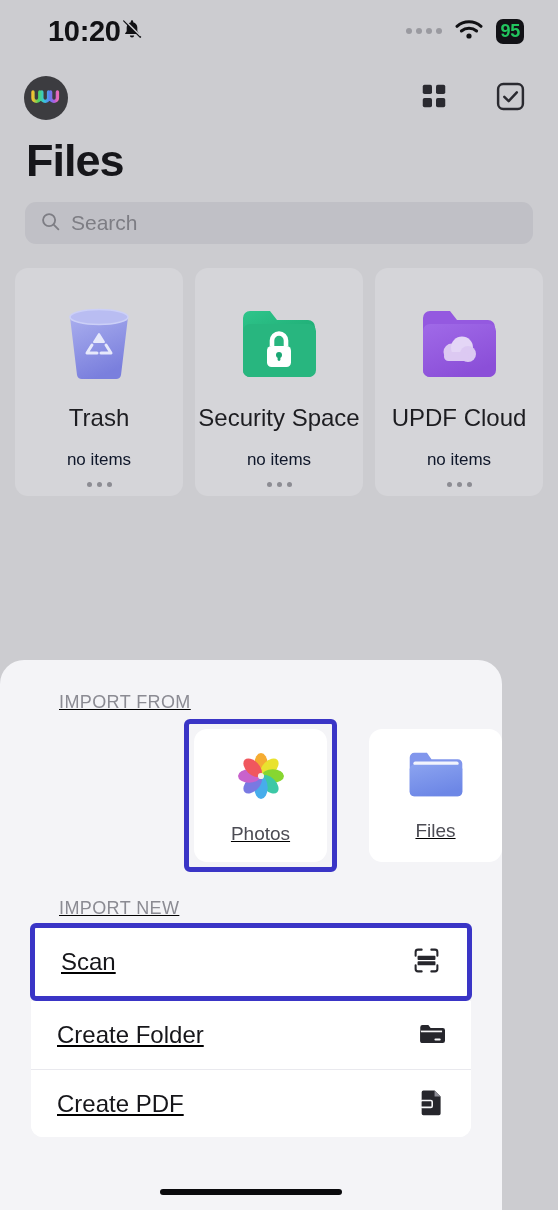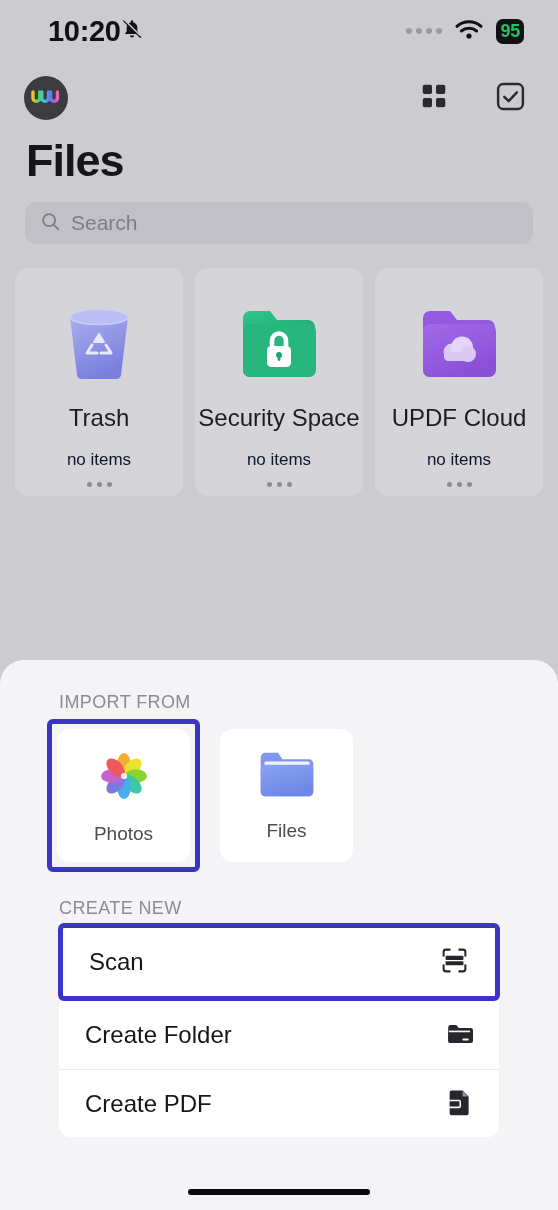--- a/index.html
+++ b/index.html
@@ -157,38 +157,40 @@
     width: 5px; height: 5px;
     border-radius: 50%;
     background: #8c8c93;
     display: block;
   }
 
   
   #bottom-sheet {
     position: absolute;
     left: 0; top: 660px;
-    width: 558px;
+    width: 502px;
     height: 550px;
     background: #f4f4f7;
     border-radius: 24px 24px 0 0;
+    text-decoration: underline;
   }
   .section-label {
     font-size: 18px;
     color: #8b8b93;
     letter-spacing: 0.4px;
     margin-left: 59px;
   }
   #import-label { padding-top: 32px; }
 
   #import-row {
     margin-top: 16px;
     padding-left: 57px;
     display: flex;
-    gap: 20px;
+    gap: 32px;
+    justify-content: flex-end;
   }
   .import-card {
     width: 133px;
     height: 133px;
     background: #ffffff;
     border-radius: 13px;
     display: flex;
     flex-direction: column;
     align-items: center;
     justify-content: center;
@@ -480,21 +482,21 @@
           <rect x="7" y="13.5" width="50" height="4.5" rx="2.2" fill="#f2f4fd"></rect>
           <rect x="3" y="17" width="58" height="35" rx="5" fill="url(#filesg)"></rect>
         </svg>
       </span>
       <span class="import-card-label">Files</span>
     </div>
 
 
   </div>
 
-  <div class="section-label" id="create-label">CREATE NEW</div>
+  <div class="section-label" id="create-label">IMPORT NEW</div>
 
   <div id="scan-row-wrap">
     <div class="create-row">
       <span class="create-row-label">Scan</span>
       <span>
         <svg width="29" height="29" viewBox="0 0 24 24">
           <g fill="none" stroke="#26262c" stroke-width="1.7" stroke-linecap="round">
             <path d="M3 8 V5 a2 2 0 0 1 2 -2 h3"></path>
             <path d="M21 8 V5 a2 2 0 0 0 -2 -2 h-3"></path>
             <path d="M3 16 v3 a2 2 0 0 0 2 2 h3"></path>

